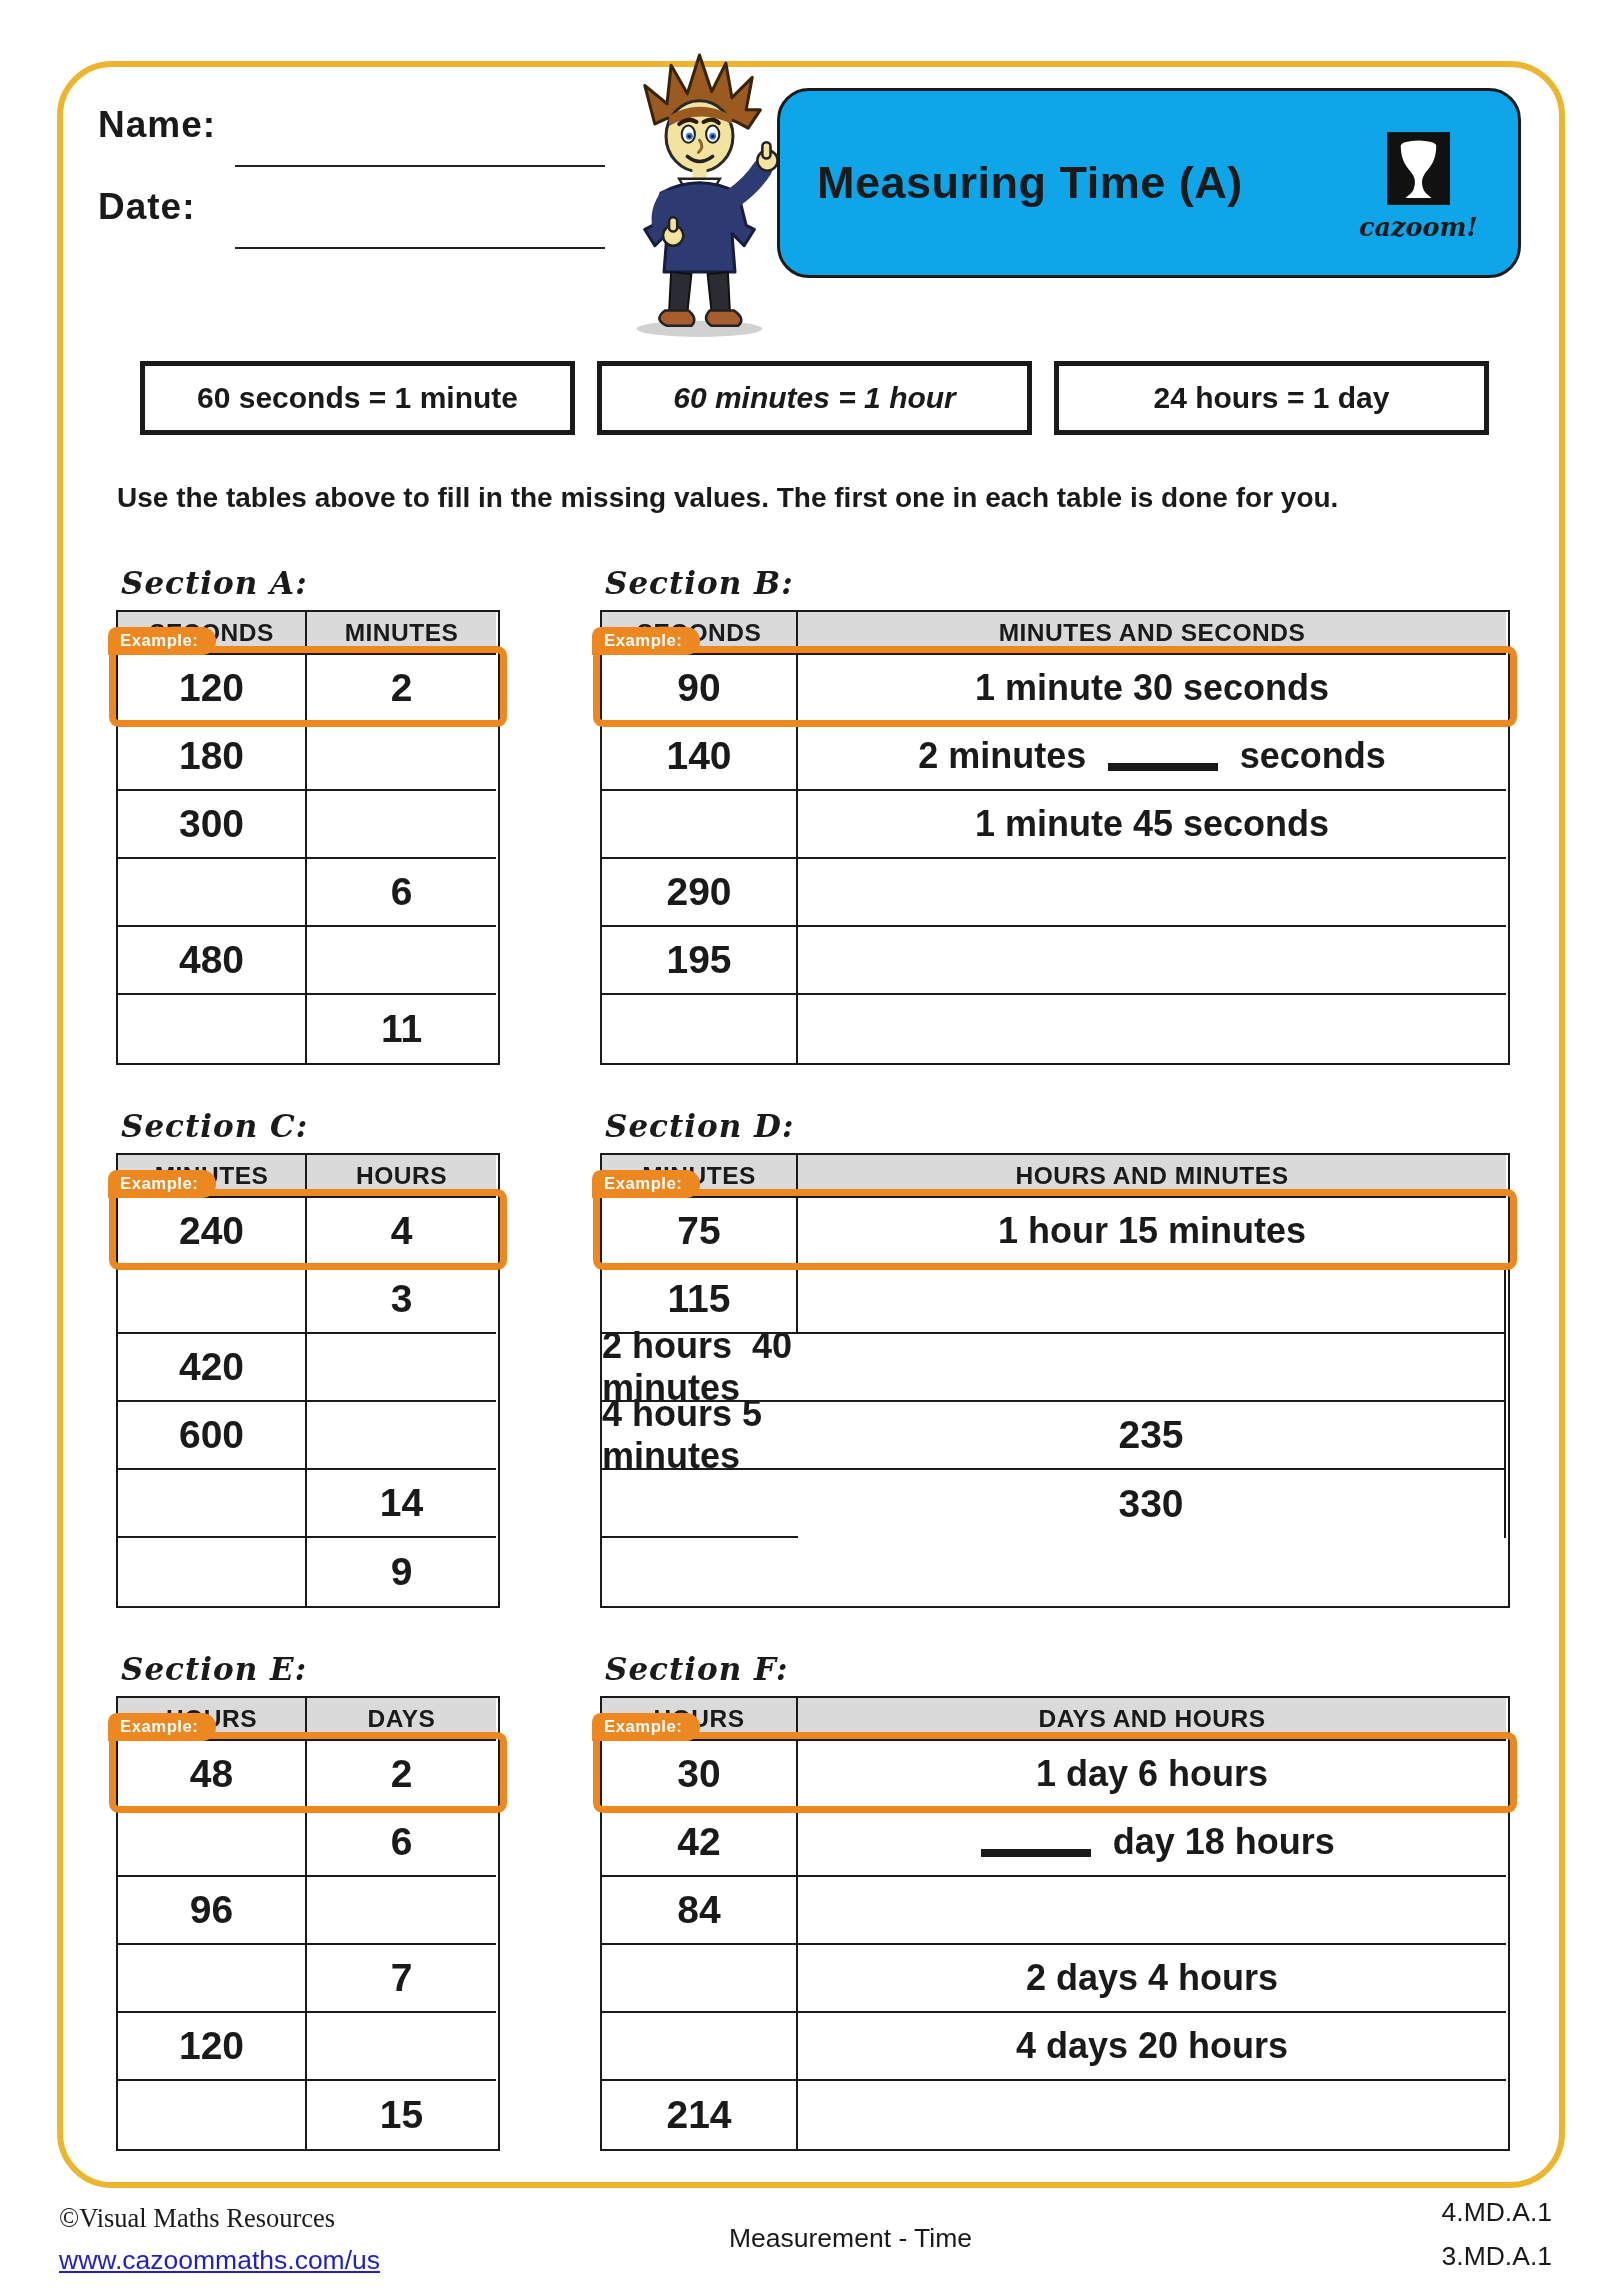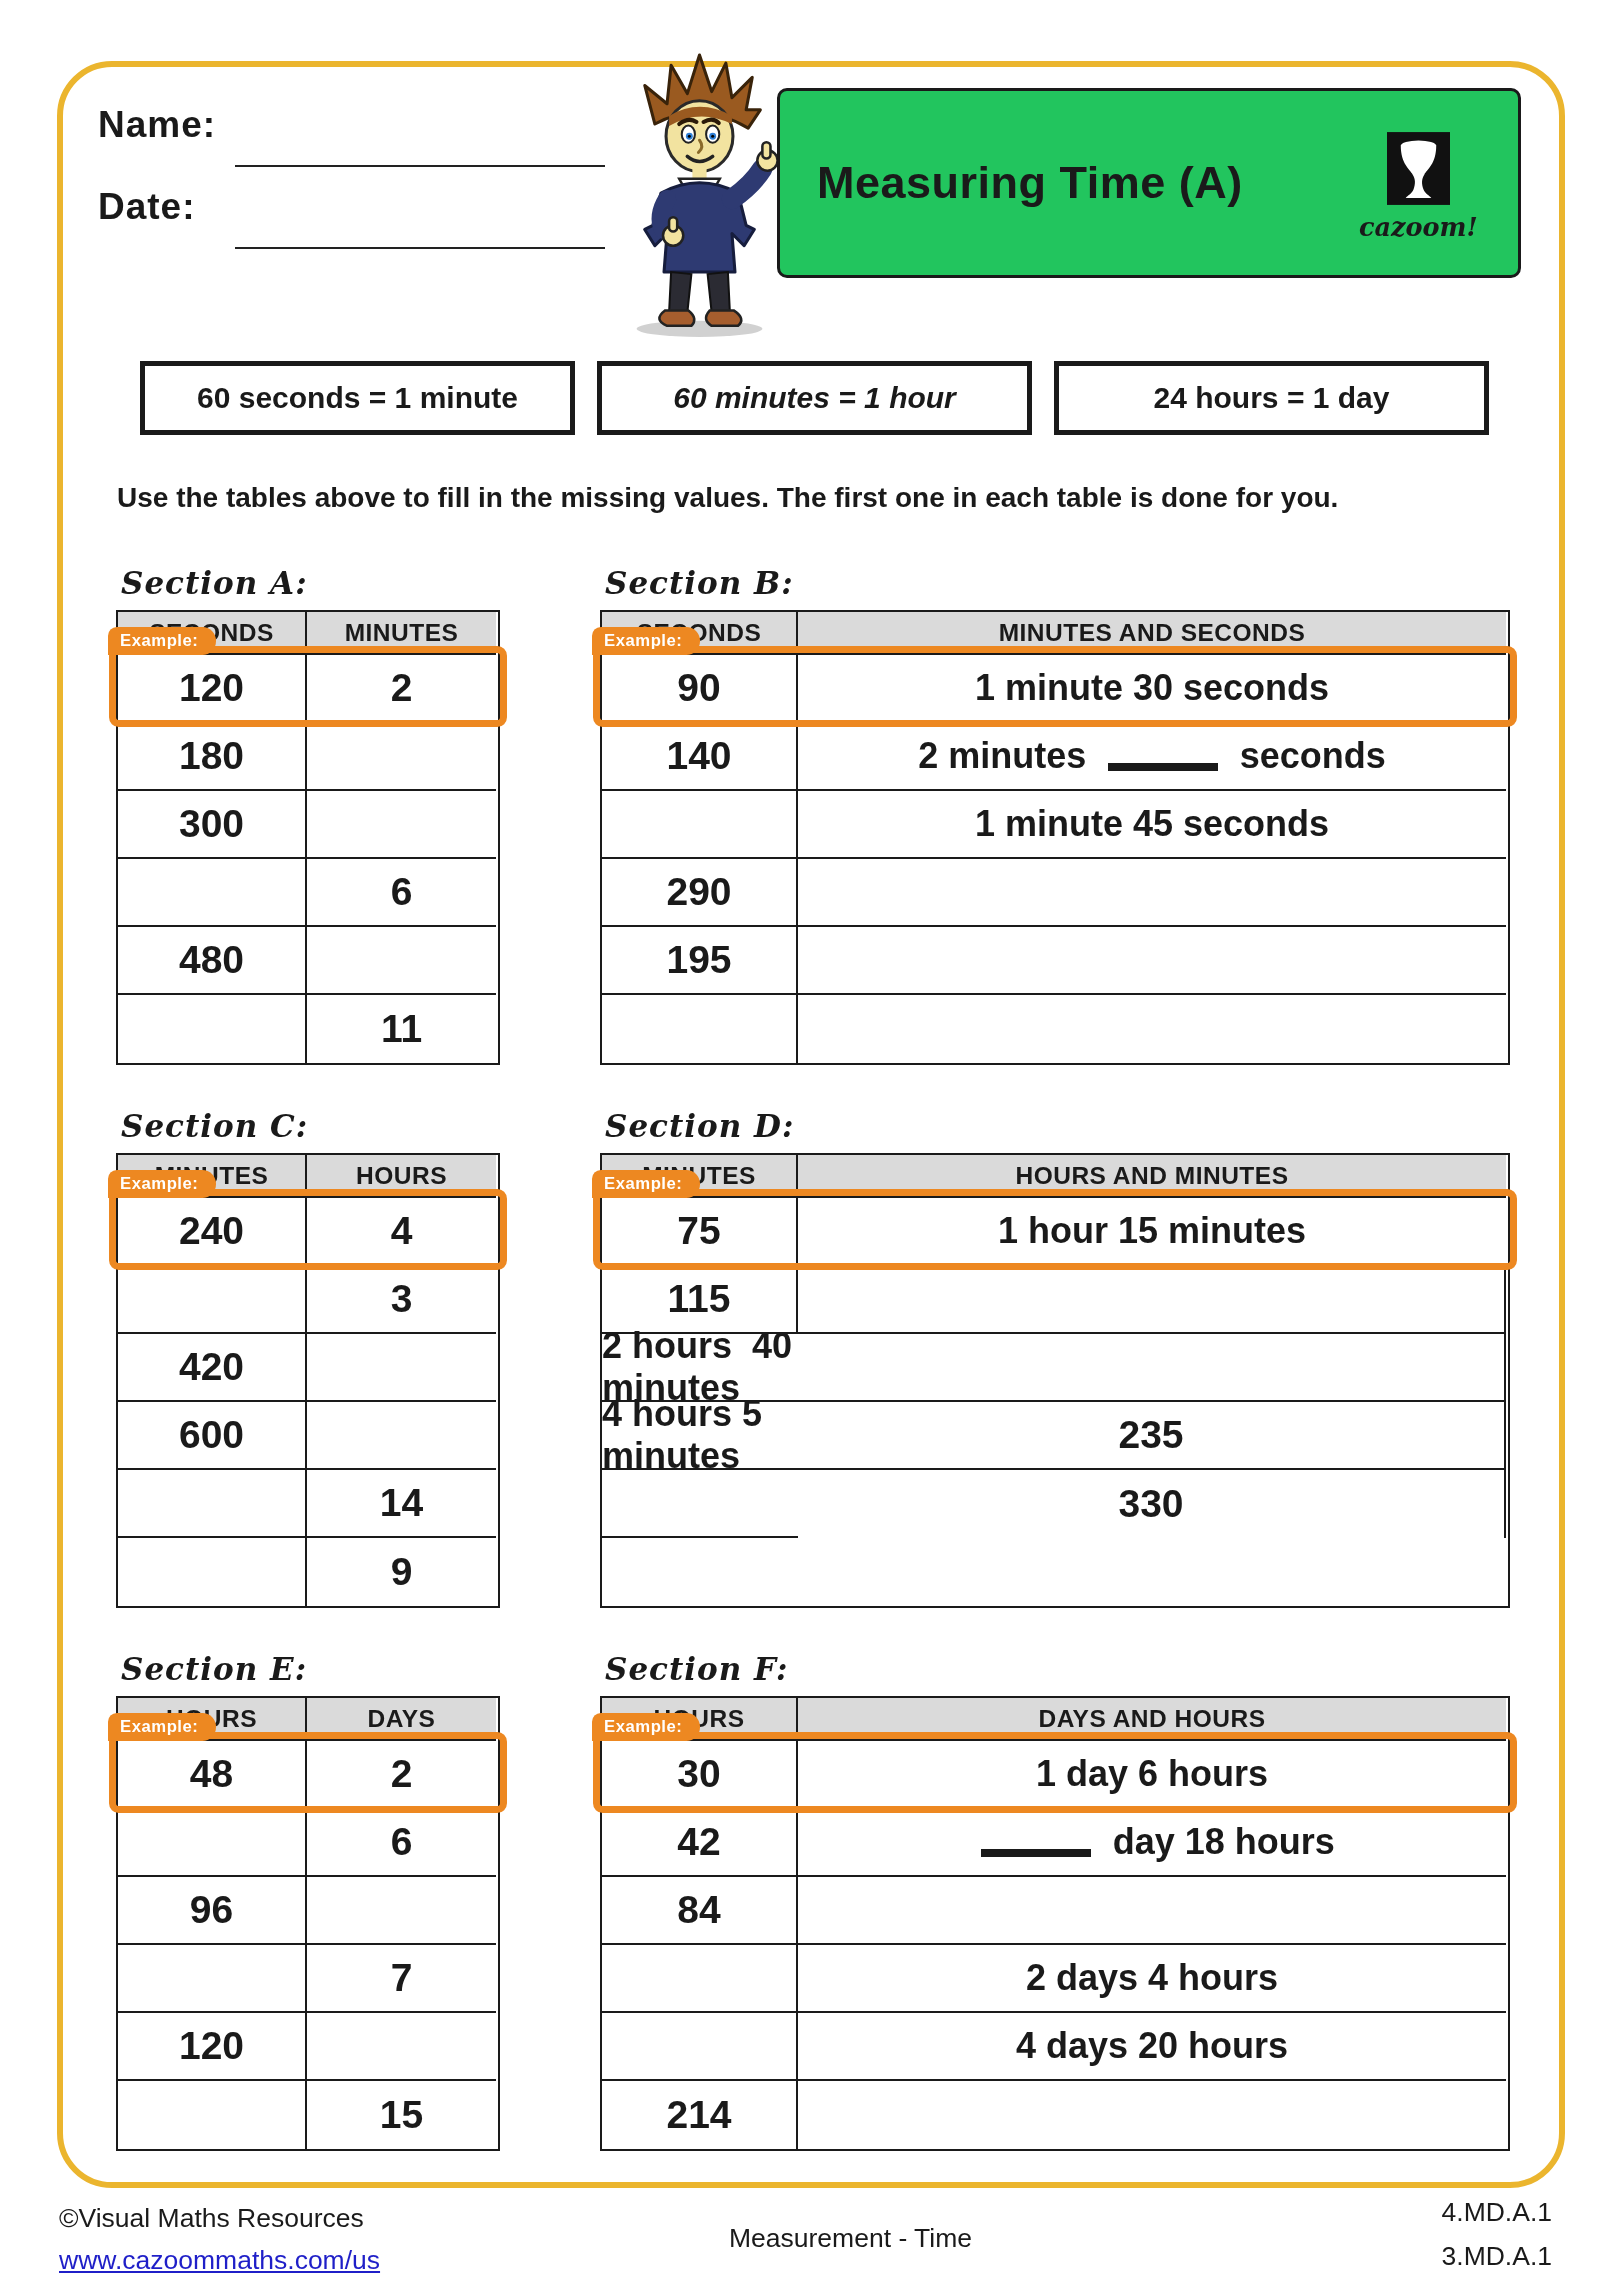--- a/index.html
+++ b/index.html
@@ -8,21 +8,21 @@
   .abs { position:absolute; }
 
   .page-border { left:57px; top:61px; width:1508px; height:2127px;
     border:6.9px solid #EBB52E; border-radius:55px; background:transparent; }
 
   
   .field-label { font-size:37px; font-weight:bold; letter-spacing:1px; }
   .field-line { border-bottom:2.9px solid #222; height:0; }
 
   .title-box { left:777px; top:88px; width:744px; height:190px;
-    border:3.9px solid #1a1a1a; border-radius:10px; background:#22c55e; }
+    border:3.9px solid #1a1a1a; border-radius:32px; background:#0ea5e9; }
   .title-text { position:absolute; left:37px; top:0; height:100%;
     display:flex; align-items:center; font-size:45px; font-weight:bold; letter-spacing:0.5px; }
   .logo { position:absolute; right:41px; top:41px; width:118px; text-align:center; }
   .logo-text { font-family:"DejaVu Serif", serif; font-weight:bold; font-size:25.5px; margin-top:2.9px;font-style:italic; }
 
   
   .fact { top:361px; height:74px; width:435px; border:5.9px solid #1a1a1a;
     display:flex; align-items:center; justify-content:center;
     font-size:30px; font-weight:bold; background:#fff; }
 
@@ -246,20 +246,20 @@
         <div class="cell num c1"></div>
         <div class="cell phrase c2">4 days 20 hours</div>
         <div class="cell num c1 last">214</div>
         <div class="cell phrase c2 last"></div>
       </div>
       <div class="ex-outline">
         <div class="ex-tag">Example:</div>
       </div>
     </div>
 
-  <div class="abs footer-text" style="left:59px; top:2203px;">©Visual Maths Resources</div>
+  <div class="abs footer-text" style="left:59px; top:2203px;font-family:Liberation Serif, serif;">©Visual Maths Resources</div>
   <a class="abs footer-text f-link" style="left:59px; top:2245px;">www.cazoommaths.com/us</a>
   <div class="abs footer-text f-center">Measurement - Time</div>
   <div class="abs footer-text f-right" style="top:2197px;">4.MD.A.1</div>
   <div class="abs footer-text f-right" style="top:2241px;">3.MD.A.1</div>
 
 </div>
 
 
 </body></html>

